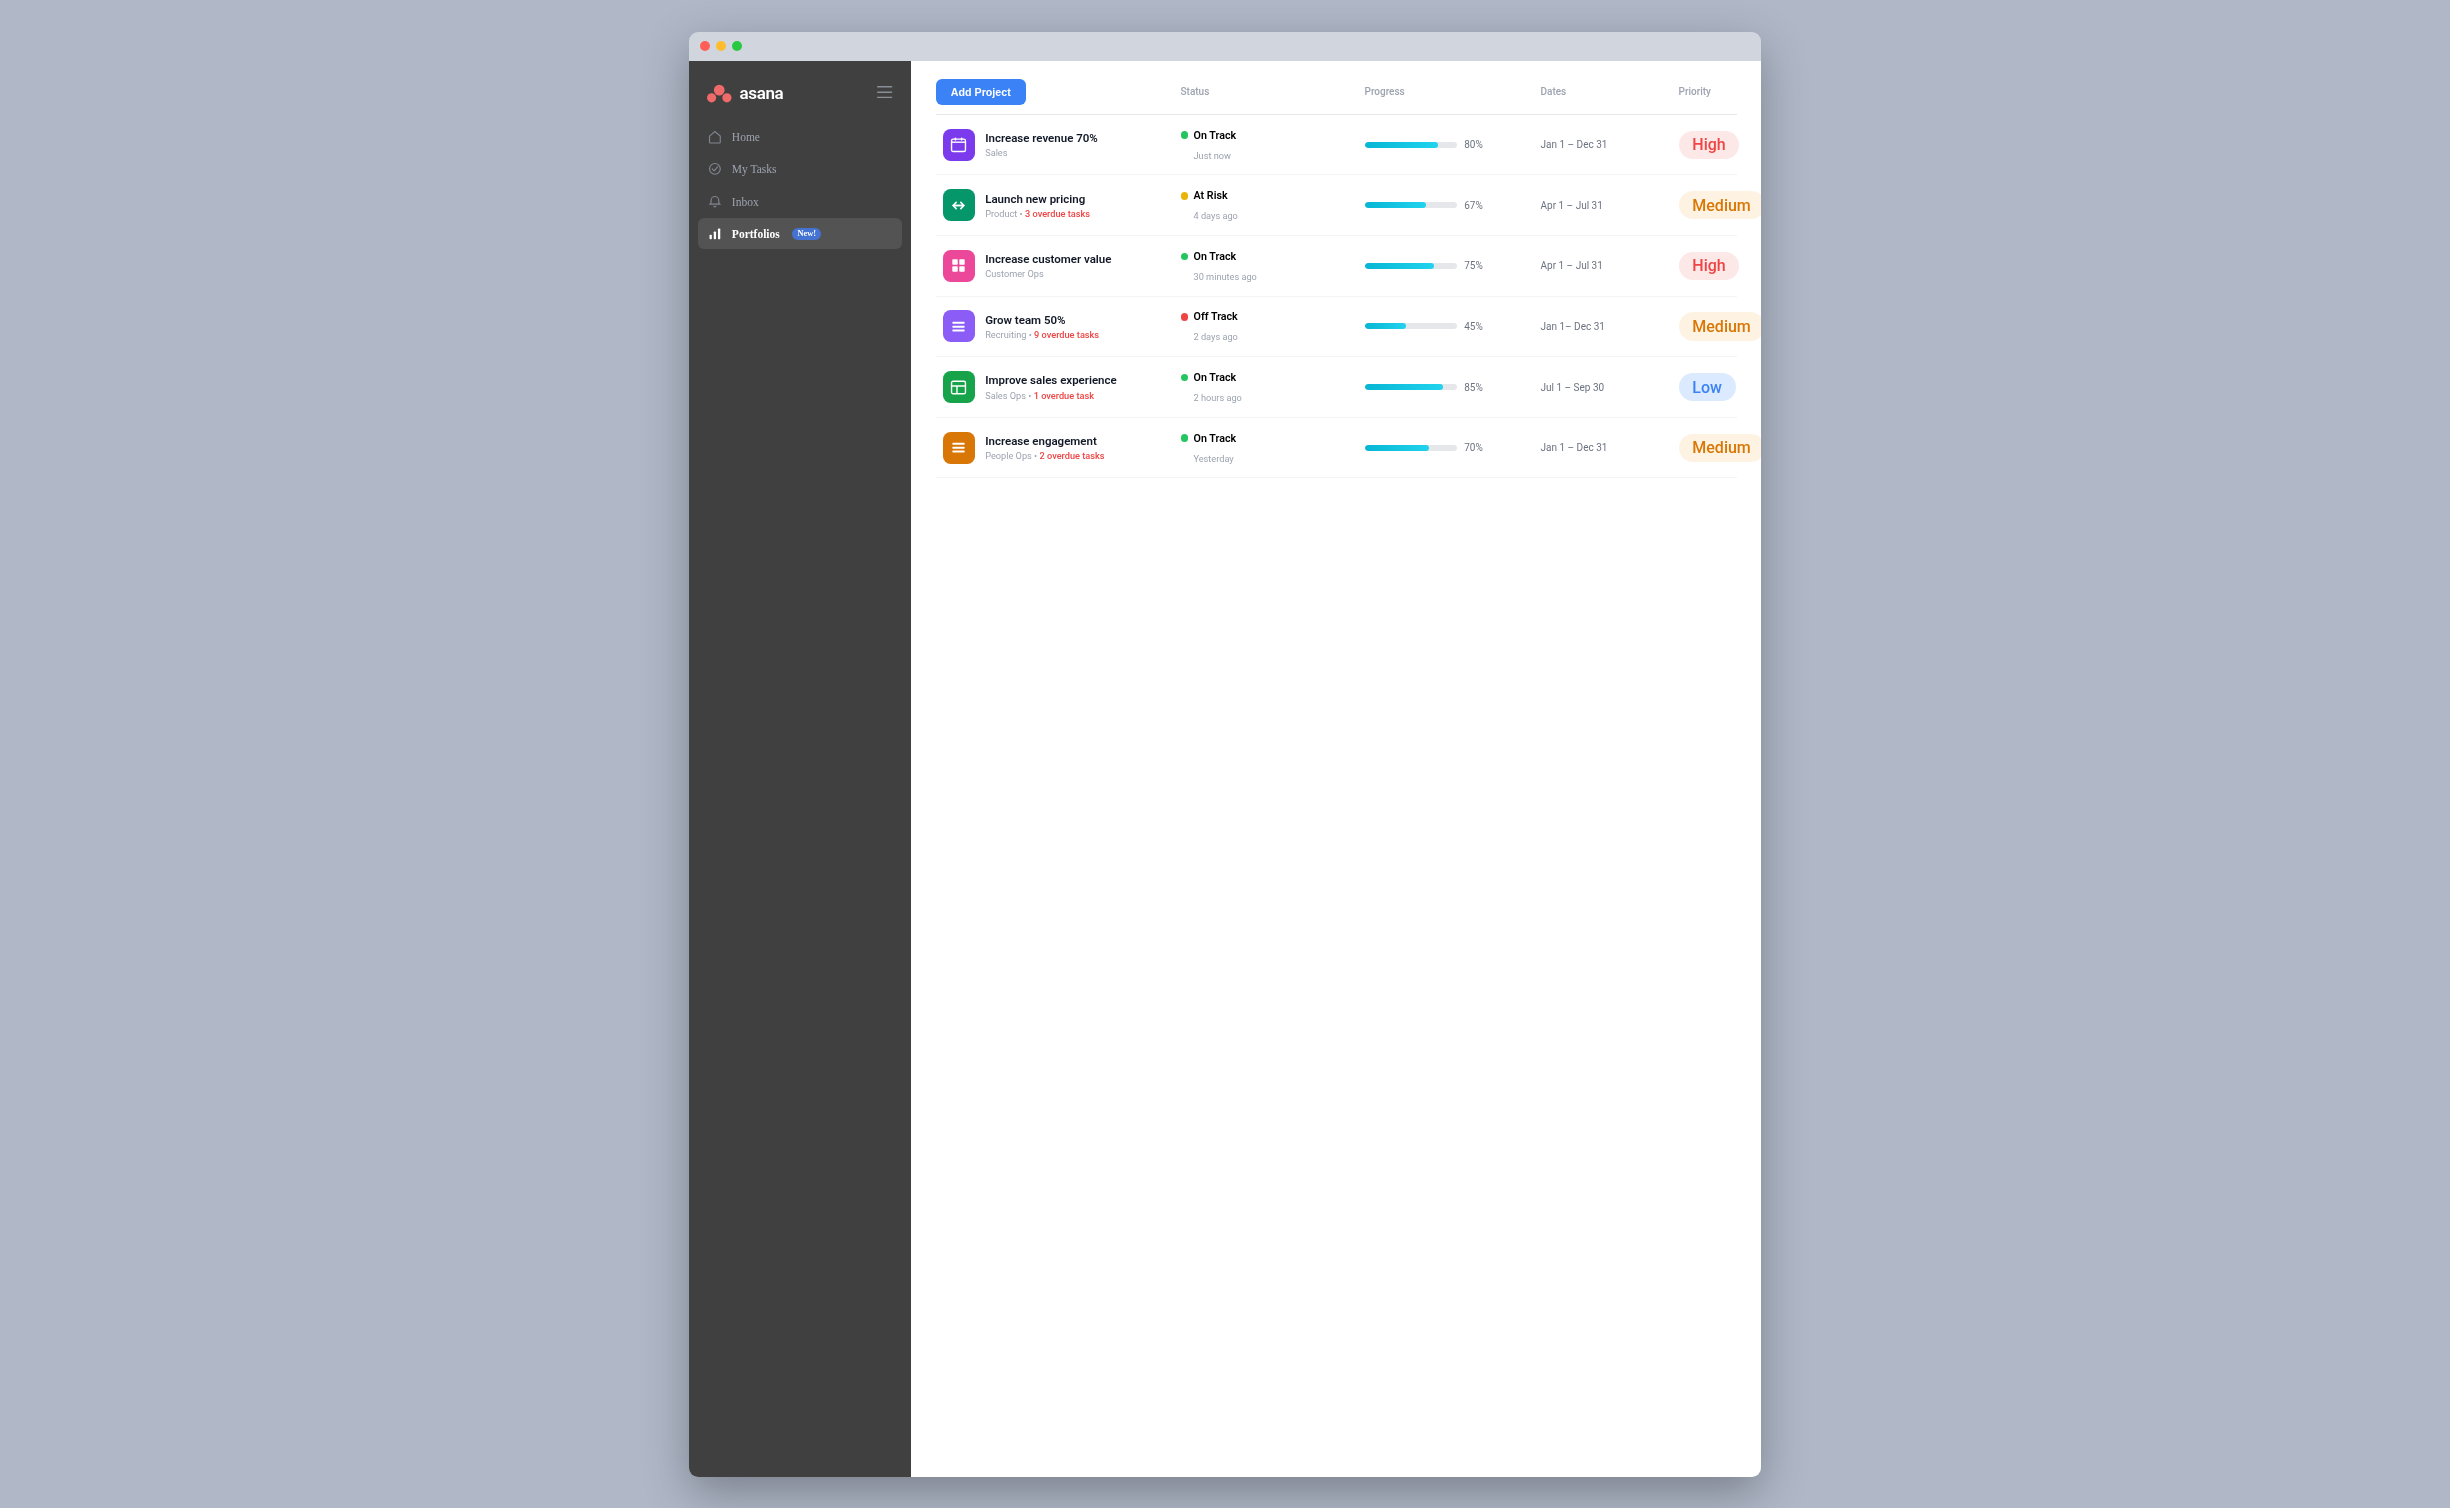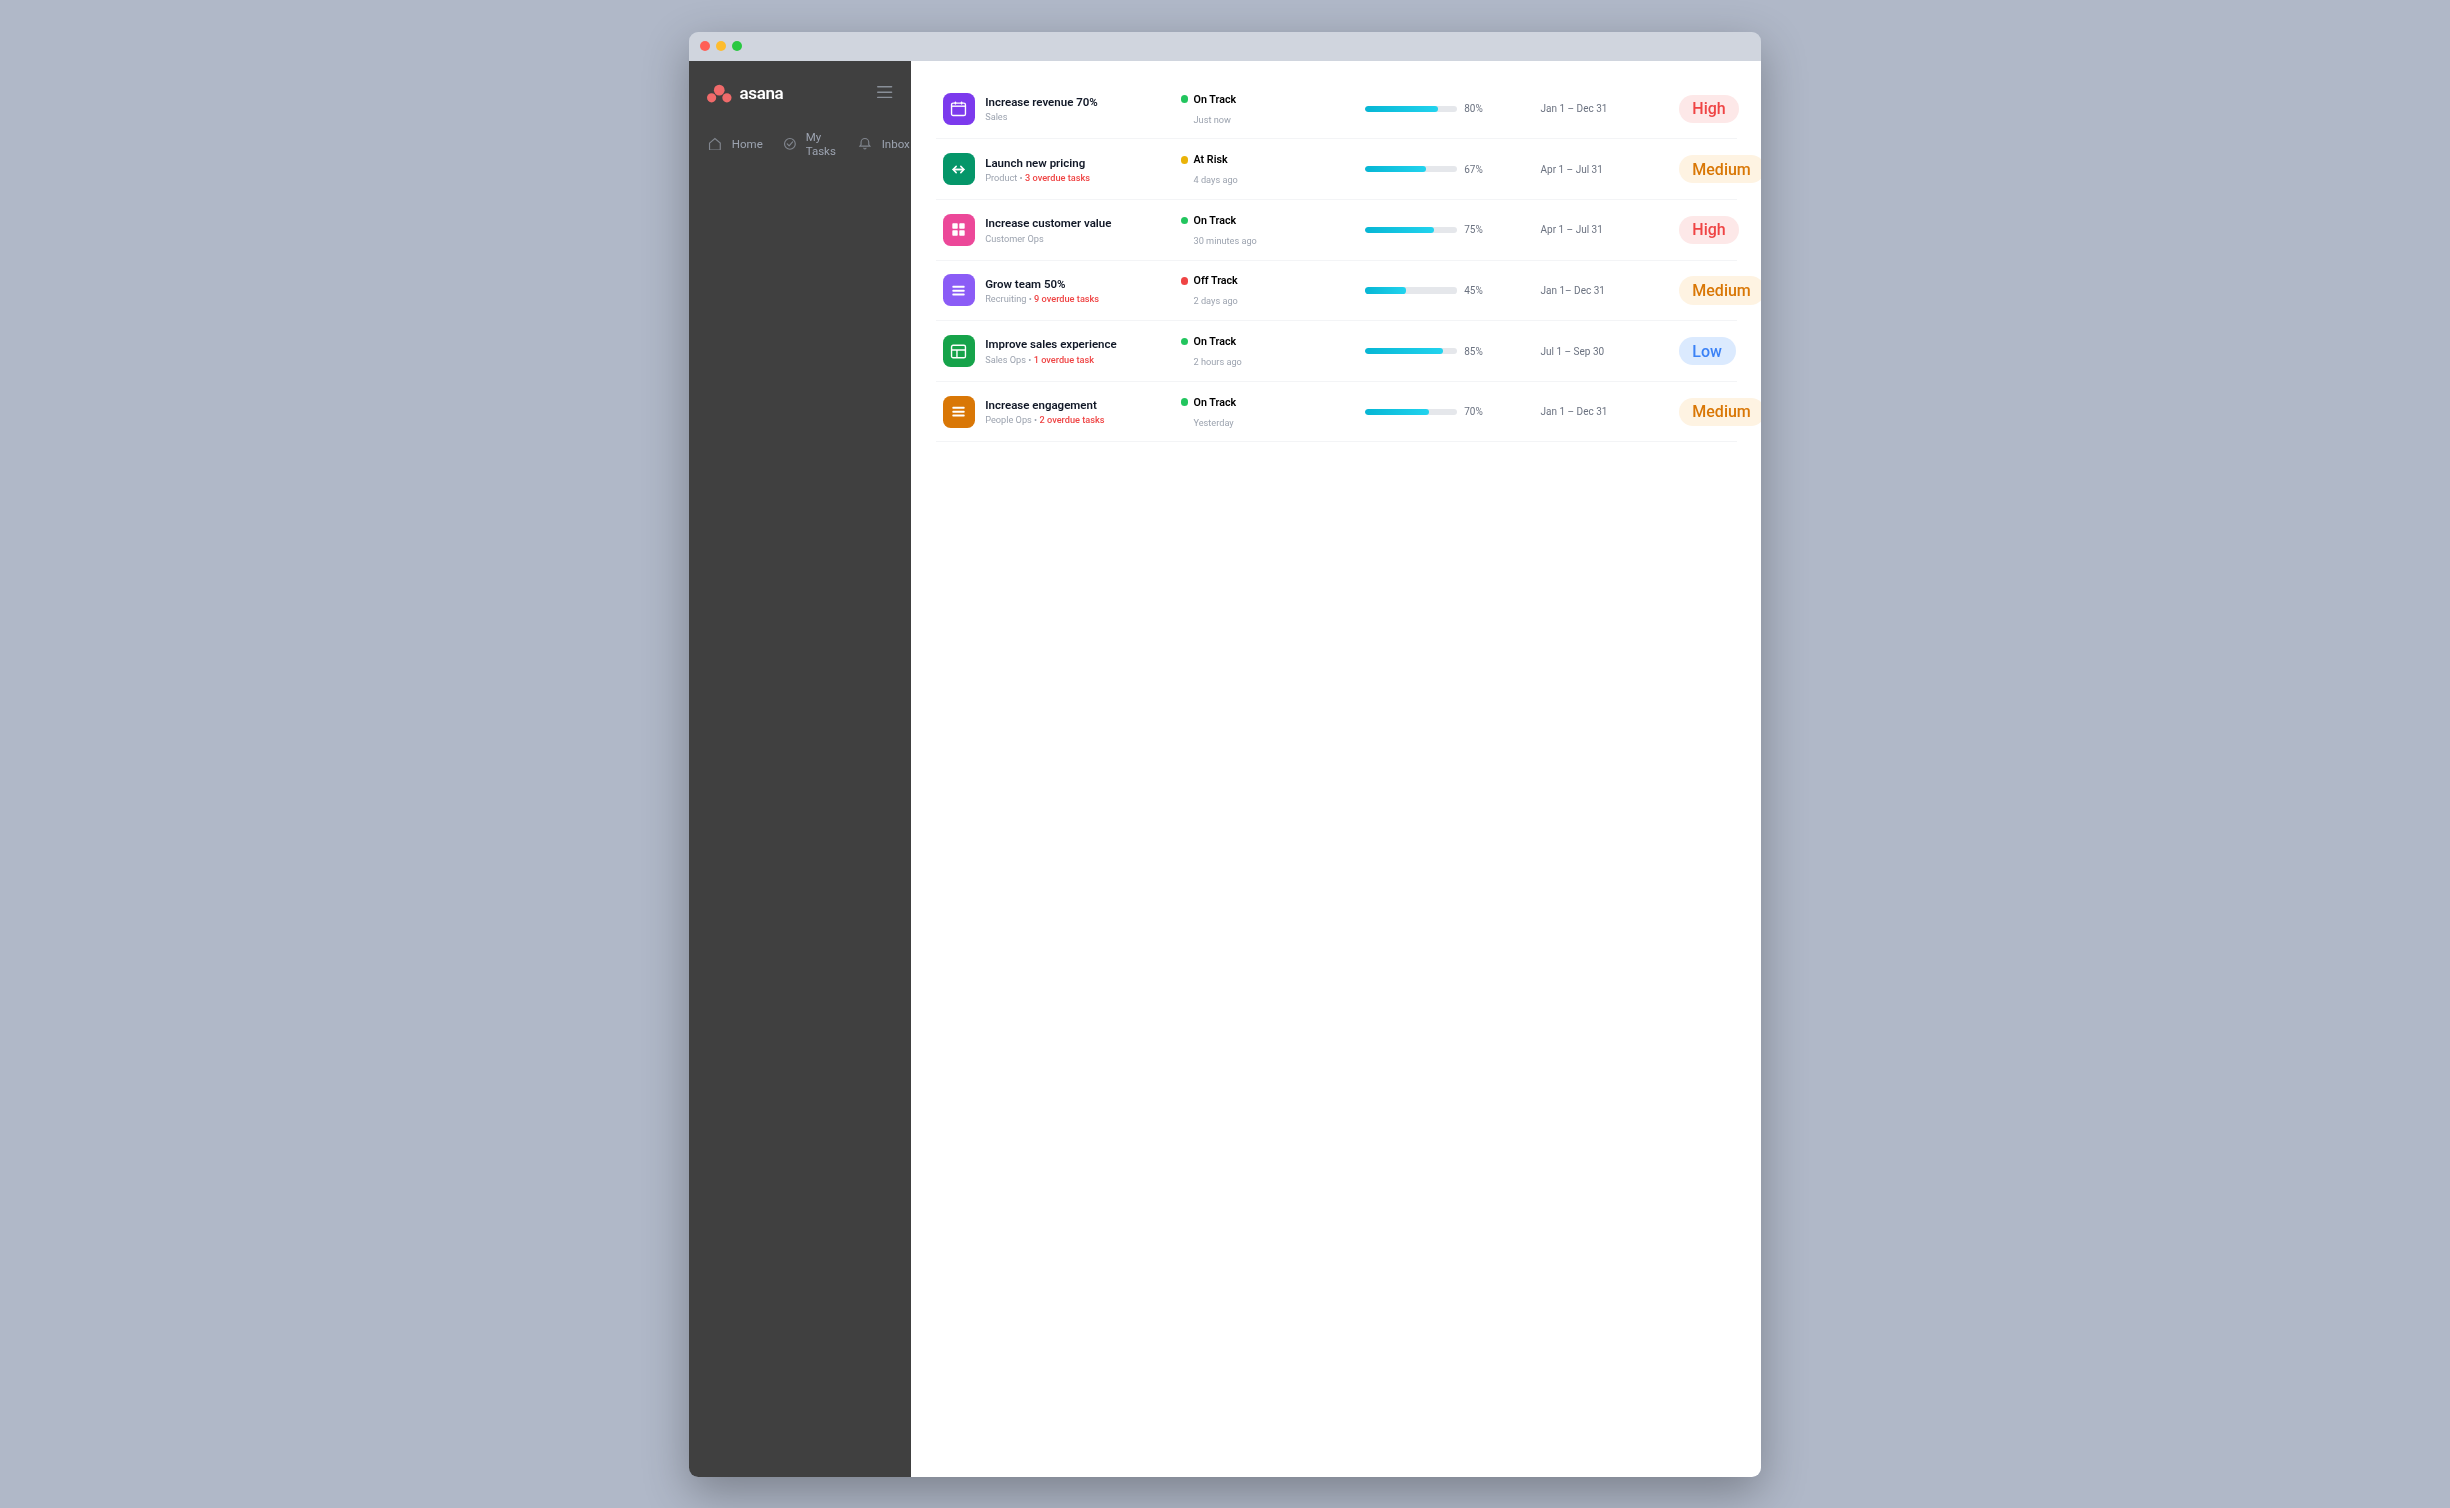--- a/index.html
+++ b/index.html
@@ -65,22 +65,24 @@
       color: #fff;
       letter-spacing: -0.4px;
     }
     .sidebar-hamburger {
       margin-left: auto;
       cursor: pointer;
       opacity: 0.8;
     }
     .sidebar-nav {
       display: flex;
+      flex-direction: column;
       gap: 1.5px;
       padding: 0 9.2px;
+      font-family: Liberation Serif, serif;
     }
     .sidebar-item {
       display: flex;
       align-items: center;
       gap: 9.2px;
       padding: 7.7px 9.2px;
       border-radius: 6.1px;
       cursor: pointer;
       font-size: 11.5px;
       color: #9ca3b0;
@@ -347,20 +349,30 @@
           <span class="new-badge">New!</span>
         </div>
       </nav>
     </div>
 
     <div class="main">
 
 
       <div class="main-content">
 
+        <div class="table-header-row">
+          <div>
+            <button class="add-project-btn">Add Project</button>
+          </div>
+          <div class="col-header">Status</div>
+          <div class="col-header">Progress</div>
+          <div class="col-header">Dates</div>
+          <div class="col-header">Priority</div>
+
+        </div>
 
         <div id="projects-container">
             <div class="project-row">
     <div class="project-info">
       <div class="project-icon-wrap" style="background:#7c3aed">
         <svg width="17" height="17" viewBox="0 0 22 22" fill="none">
                     <rect x="2" y="4" width="18" height="16" rx="2" stroke="#fff" stroke-width="1.8"></rect>
                     <path d="M2 8h18" stroke="#fff" stroke-width="1.8"></path>
                     <rect x="6" y="2" width="2" height="4" rx="1" fill="#fff"></rect>
                     <rect x="14" y="2" width="2" height="4" rx="1" fill="#fff"></rect>

